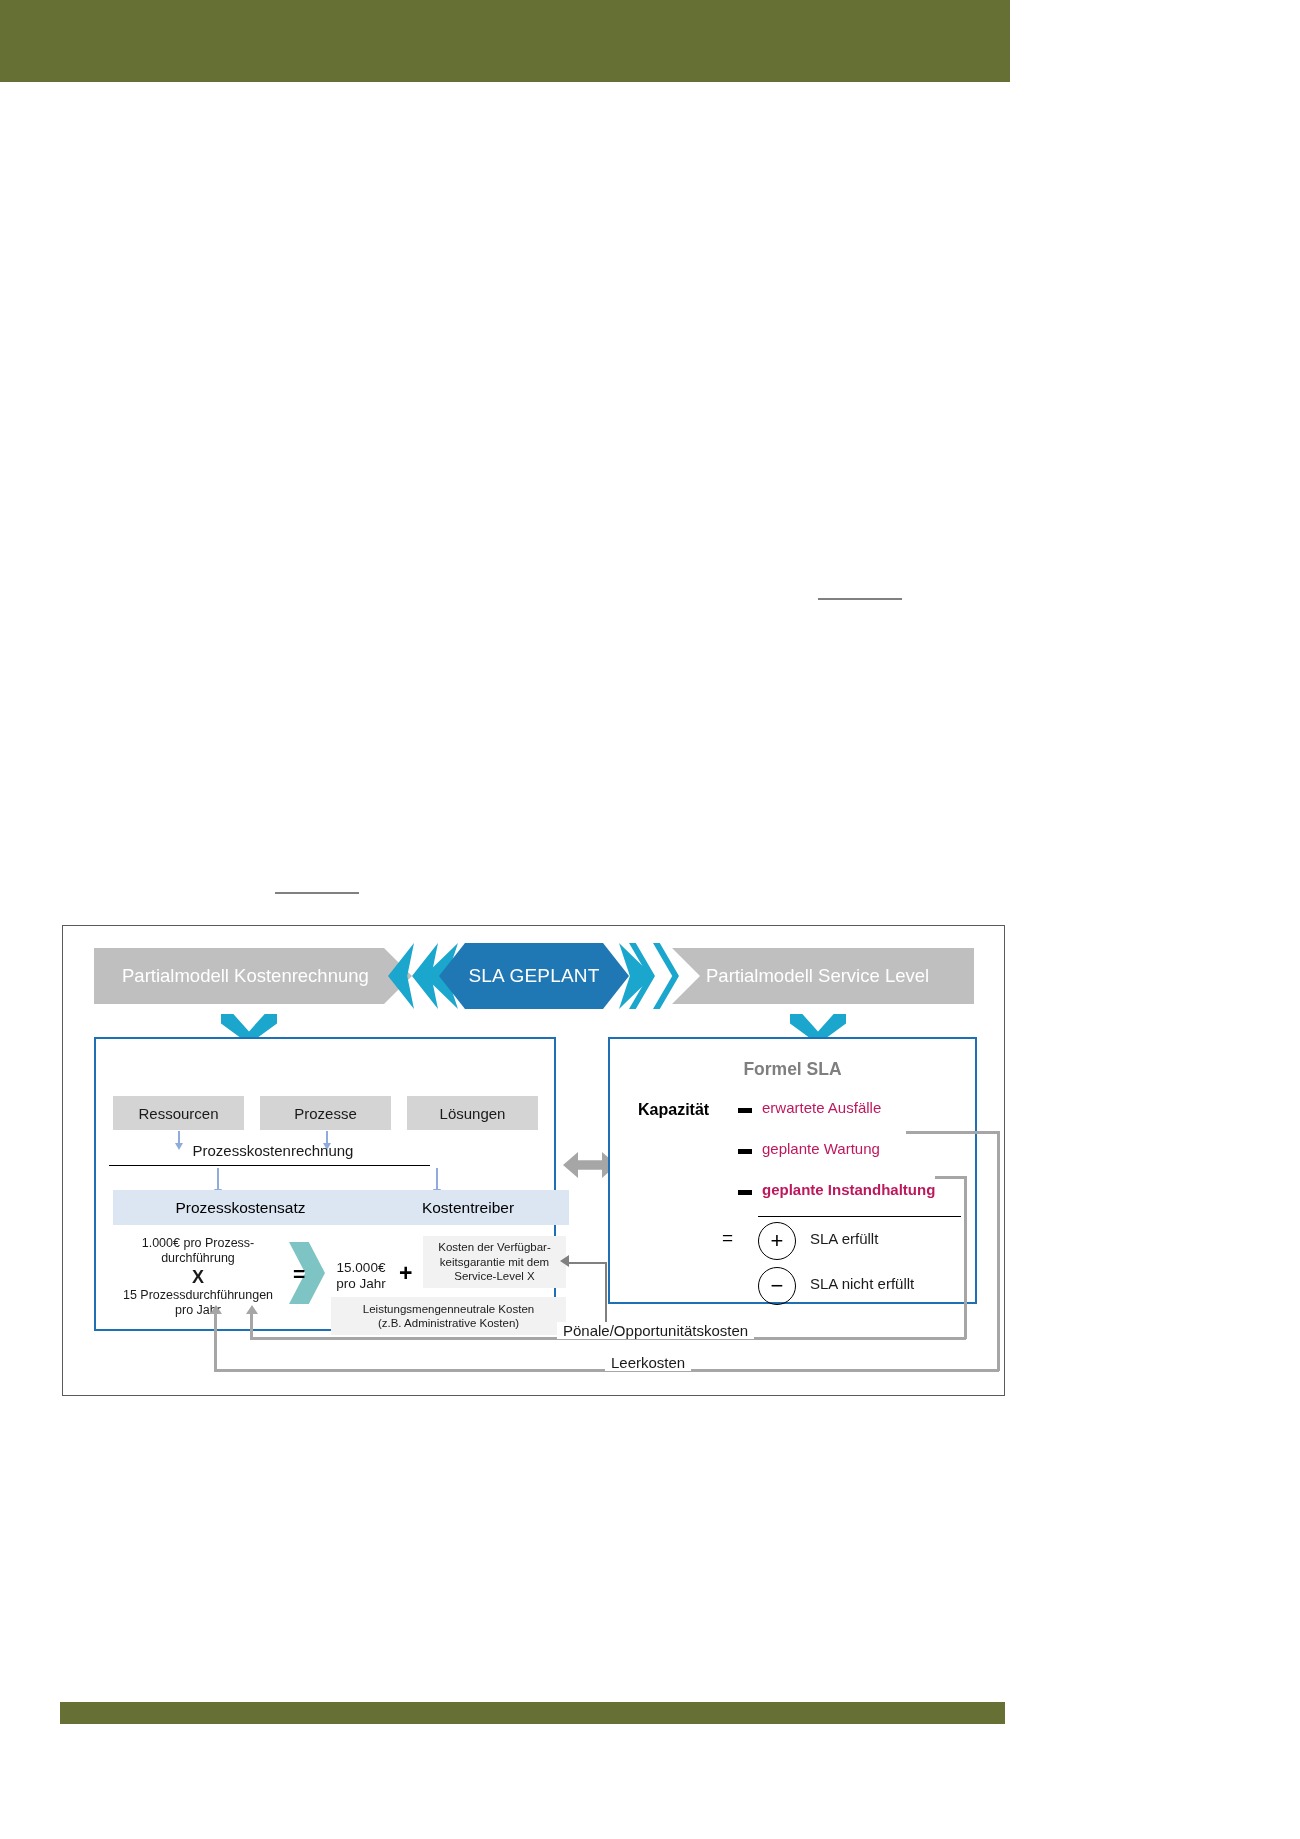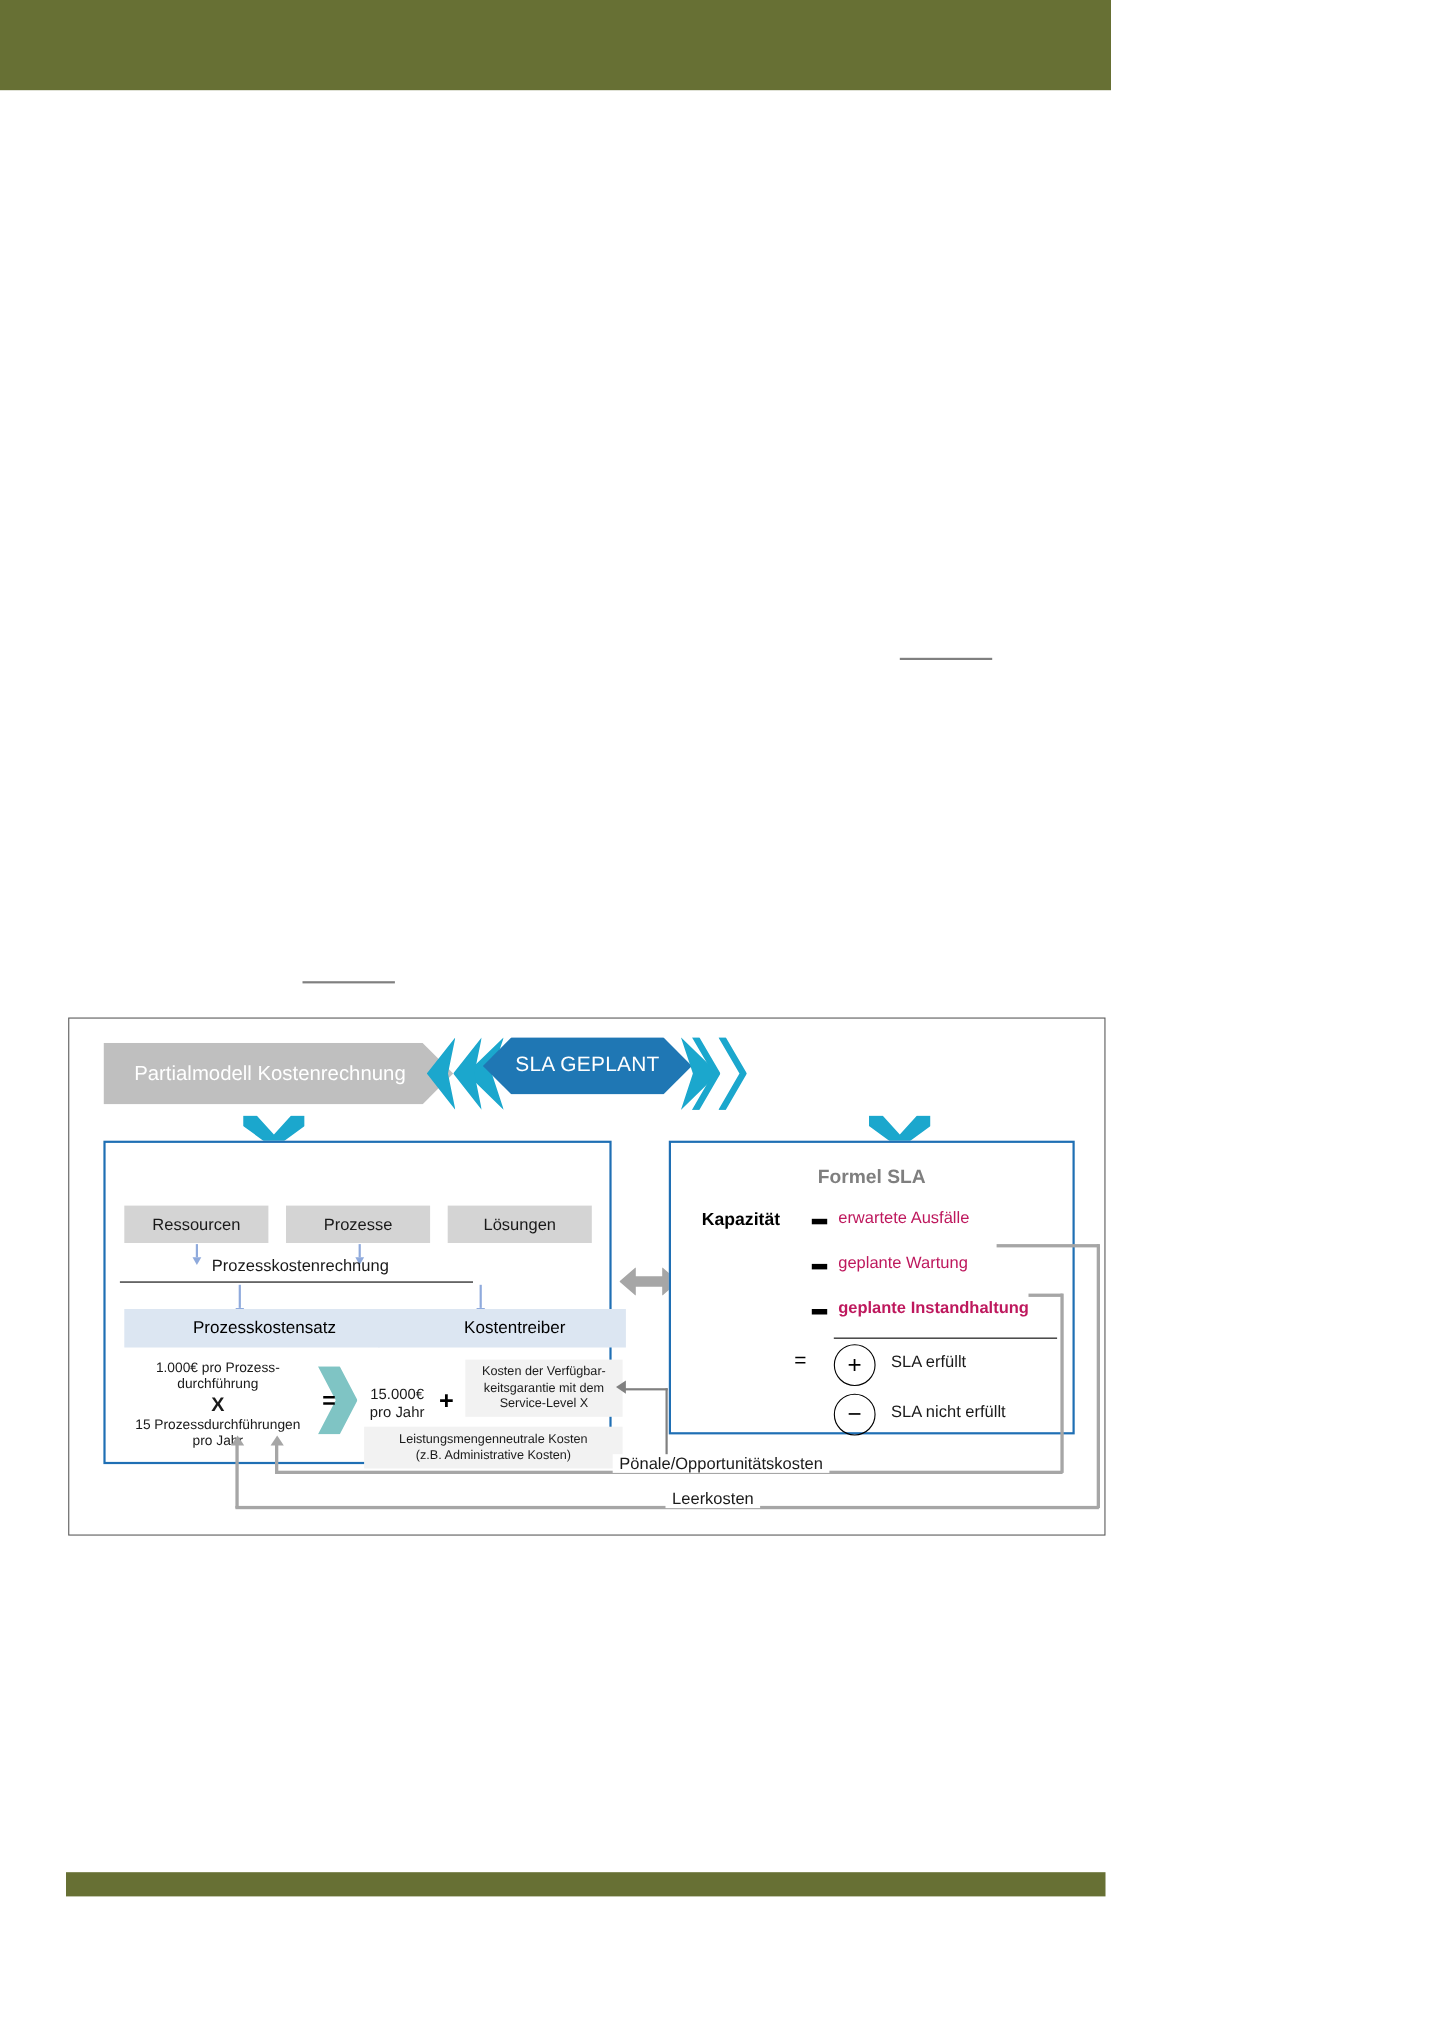--- a/index.html
+++ b/index.html
@@ -38,21 +38,21 @@
     justify-content:flex-start;padding-left:28px;box-sizing:border-box;
   }
   .band-left span{color:#ffffff;font-size:18.5px;}
   .band-right{
     left:578px;width:302px;background:#bfbfbf;
     clip-path:polygon(0 0, 302px 0, 302px 100%, 0 100%, 28px 50%);
     justify-content:flex-start;padding-left:34px;box-sizing:border-box;
   }
   .band-right span{color:#ffffff;font-size:18.5px;}
   .band-center{
-    left:345px;width:190px;height:52px;top:-5px;background:#1f77b4;
+    left:345px;width:190px;height:66px;top:-5px;background:#1f77b4;
     clip-path:polygon(26px 0, 164px 0, 190px 50%, 164px 100%, 26px 100%, 0 50%);
     justify-content:center;
   }
   .band-center span{color:#ffffff;font-size:19px;letter-spacing:.2px;}
 
   .chev{position:absolute;top:-5px;width:26px;height:66px;background:#1ba7cd;}
   .chev.l{clip-path:polygon(100% 0, 100% 0, 74% 50%, 100% 100%, 100% 100%, 0 50%);}
   .chev.r{clip-path:polygon(0 0, 26% 0, 100% 50%, 26% 100%, 0 100%, 74% 50%);}
   .chev.l.c1{left:318px;}
   .chev.l.c2{left:294px;}
@@ -221,20 +221,23 @@
     <div class="chev l c2"></div>
 
     <div class="band band-center">
       <span>SLA GEPLANT</span>
     </div>
 
     <div class="chev-wide right"></div>
     <div class="chev r c1"></div>
     <div class="chev r c2"></div>
 
+    <div class="band band-right">
+      <span>Partialmodell Service Level</span>
+    </div>
   </div>
 
   <div class="down-chev a"></div>
   <div class="down-chev b"></div>
 
   <div class="panel panel-left">
 
     <div class="grey-box gb1">
       <span>Ressourcen</span>
     </div>

